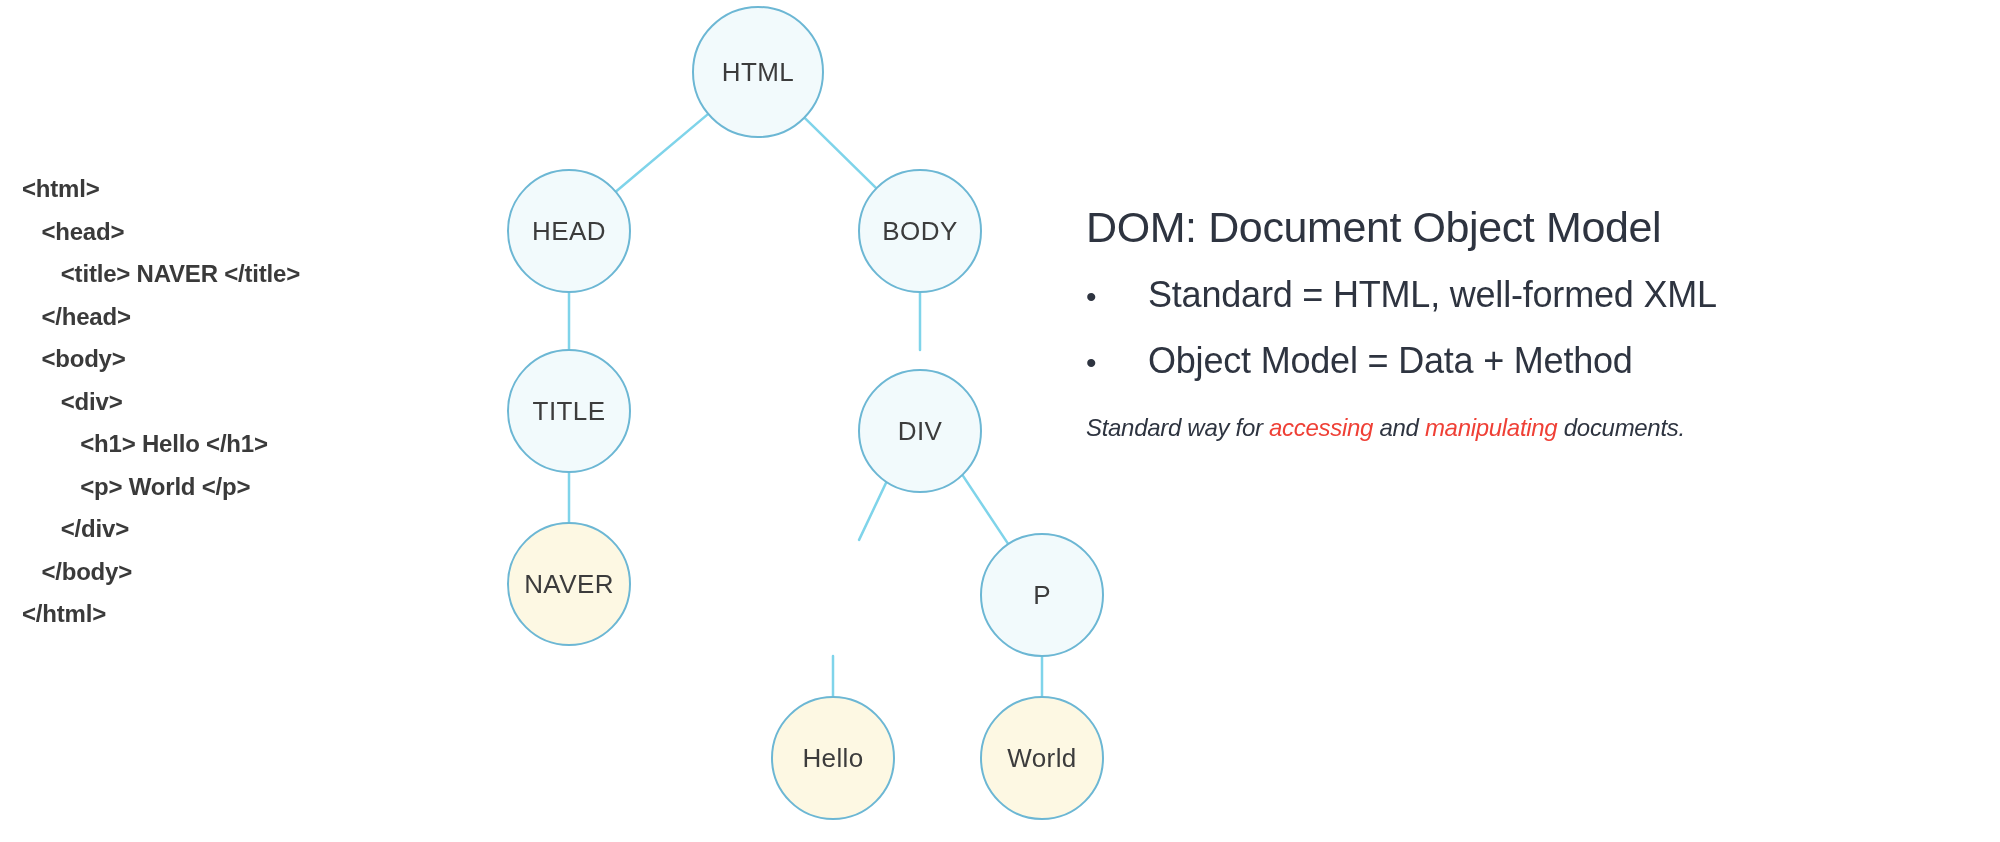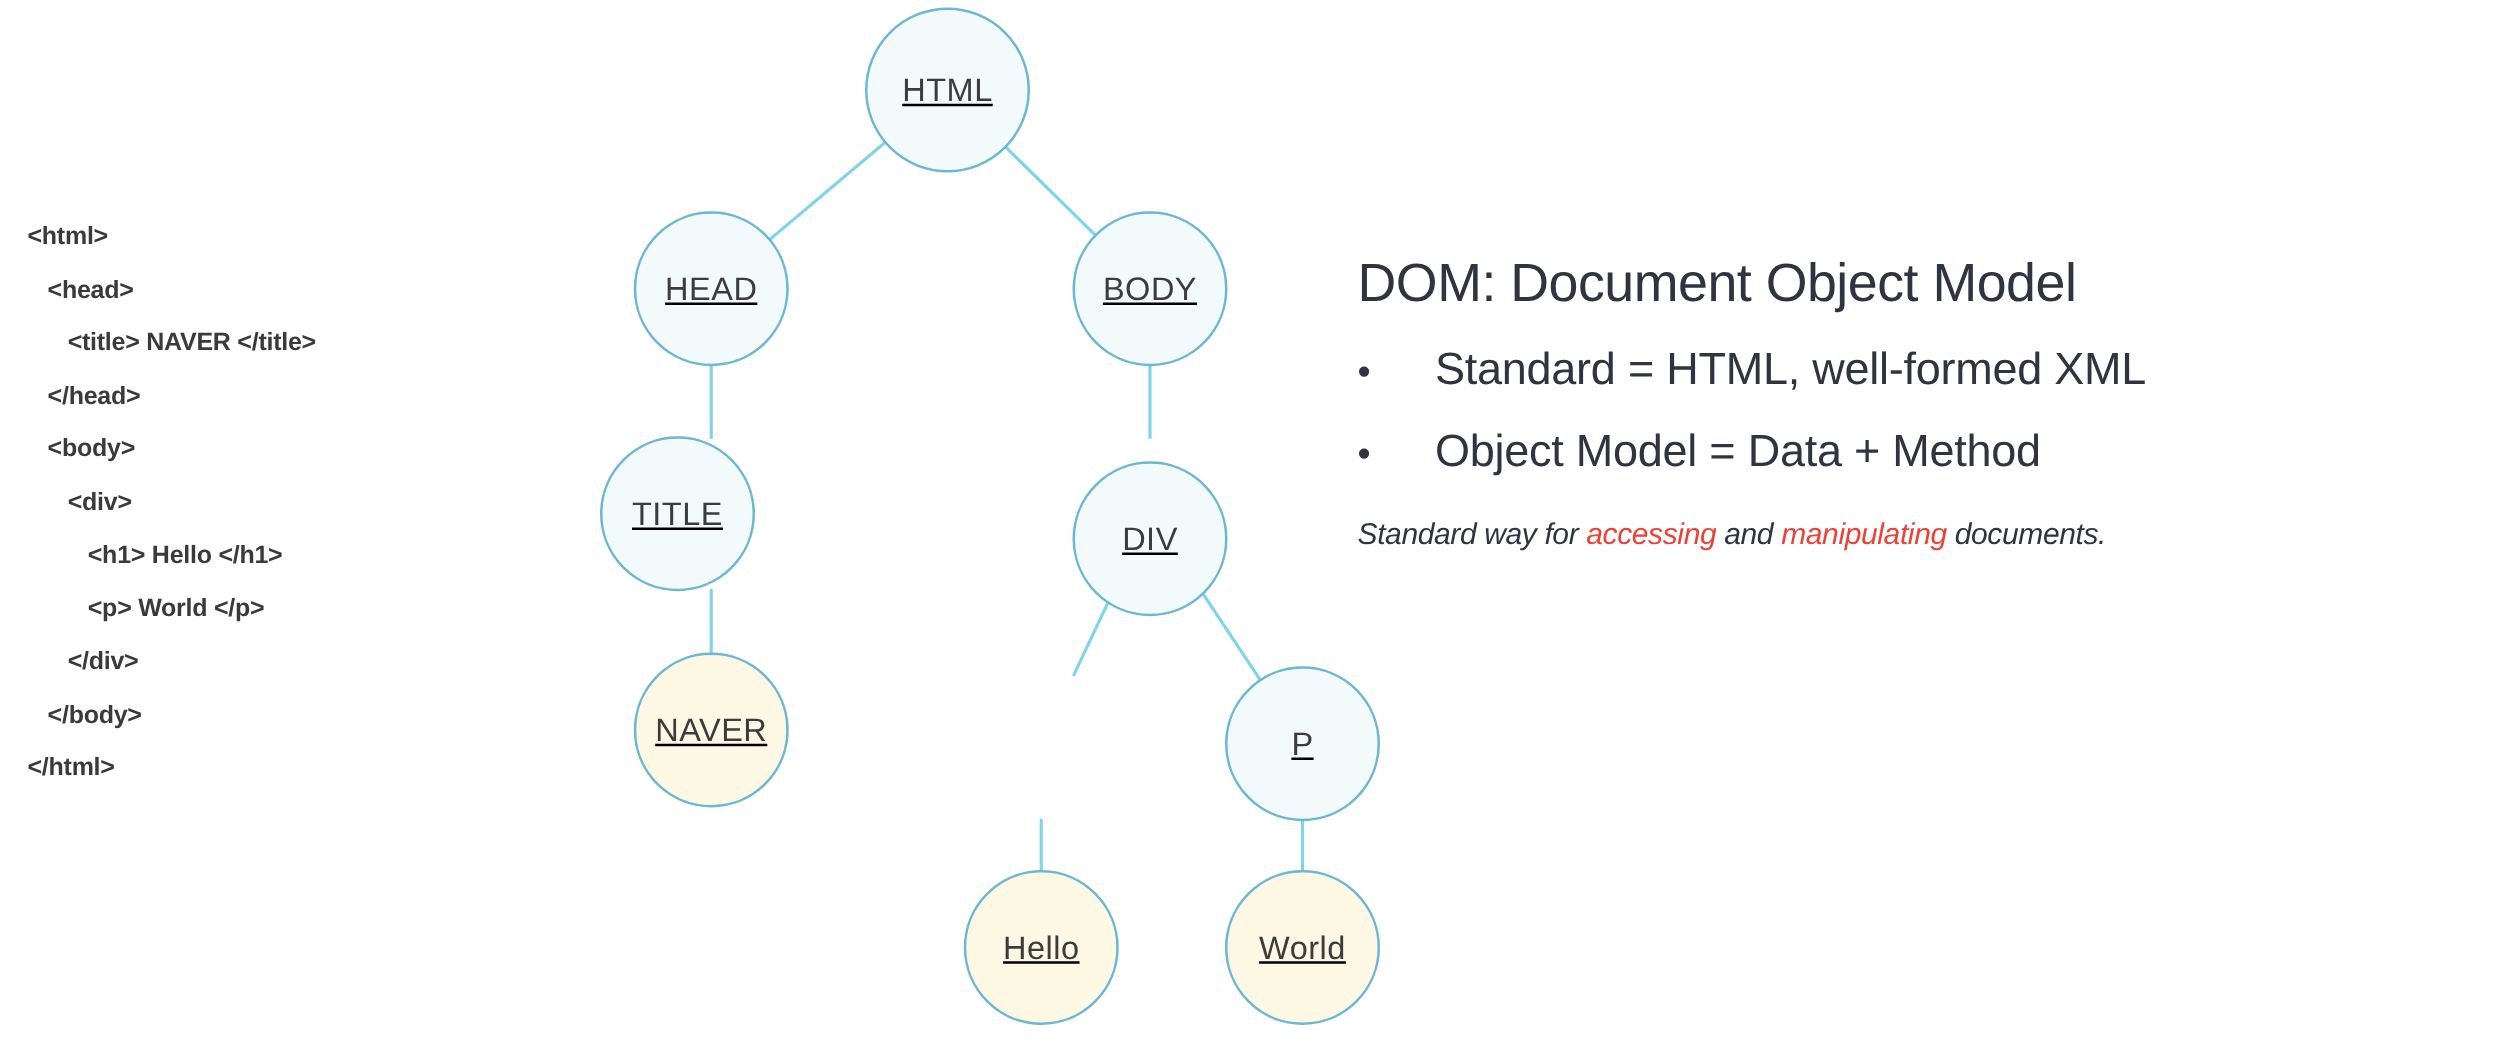--- a/index.html
+++ b/index.html
@@ -18,21 +18,21 @@
   
   #code-panel {
     position: absolute;
     left: 22px;
     top: 168px;
     width: 440px;
   }
   .code-line {
     font-family: "Liberation Sans", sans-serif;
     font-weight: bold;
-    font-size: 20px;
+    font-size: 24px;
     line-height: 42.5px;
     color: #3a3a3a;
     white-space: pre;
     letter-spacing: -0.2px;
   }
 
   
   #tree-panel {
     position: absolute;
     left: 0;
@@ -48,21 +48,20 @@
     height: 842px;
   }
   .tree-node {
     position: absolute;
     border-radius: 50%;
     border: 2.5px solid #6cb7d4;
     box-sizing: border-box;
     display: flex;
     align-items: center;
     justify-content: center;
-    text-decoration: underline;
   }
   .tree-node.element { background: #f2fafc; }
   .tree-node.textnode { background: #fdf8e3; }
   .node-label {
     font-family: "Liberation Sans", sans-serif;
     font-size: 26px;
     color: #3c3c3c;
     letter-spacing: 0.4px;
     white-space: nowrap;
   }
@@ -143,21 +142,21 @@
     </svg>
 <div class="tree-node element" style="left: 692px; top: 6px; width: 132px; height: 132px; border-color: rgb(108, 183, 212); background: rgb(242, 250, 252);">
       <span class="node-label">HTML</span>
     </div>
     <div class="tree-node element" style="left: 507px; top: 169px; width: 124px; height: 124px; border-color: rgb(108, 183, 212); background: rgb(242, 250, 252);">
       <span class="node-label">HEAD</span>
     </div>
     <div class="tree-node element" style="left: 858px; top: 169px; width: 124px; height: 124px; border-color: rgb(108, 183, 212); background: rgb(242, 250, 252); text-align: center;">
       <span class="node-label">BODY</span>
     </div>
-    <div class="tree-node element" style="left: 480px; top: 349px; width: 124px; height: 124px; border-color: rgb(108, 183, 212); background: rgb(242, 250, 252);">
+    <div class="tree-node element" style="left: 507px; top: 349px; width: 124px; height: 124px; border-color: rgb(108, 183, 212); background: rgb(242, 250, 252);">
       <span class="node-label">TITLE</span>
     </div>
     <div class="tree-node element" style="left: 858px; top: 369px; width: 124px; height: 124px; border-color: rgb(108, 183, 212); background: rgb(242, 250, 252);">
       <span class="node-label">DIV</span>
     </div>
     <div class="tree-node textnode" style="left: 507px; top: 522px; width: 124px; height: 124px; border-color: rgb(108, 183, 212); background: rgb(253, 248, 227);">
       <span class="node-label">NAVER</span>
     </div>
     <div class="tree-node element" style="left: 980px; top: 533px; width: 124px; height: 124px; border-color: rgb(108, 183, 212); background: rgb(242, 250, 252);">
       <span class="node-label">P</span>

